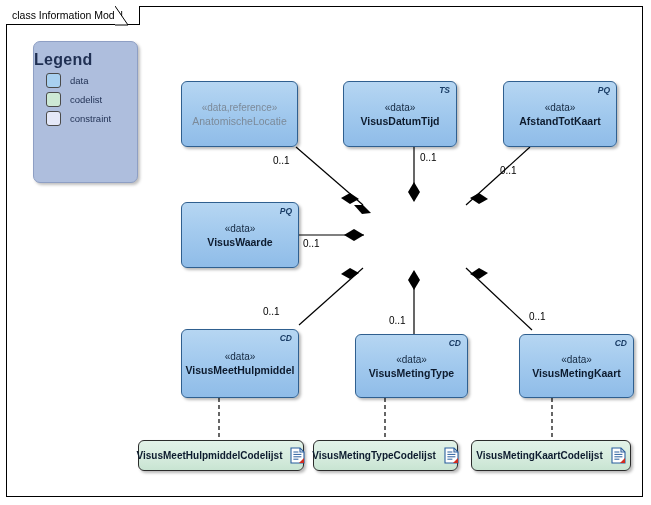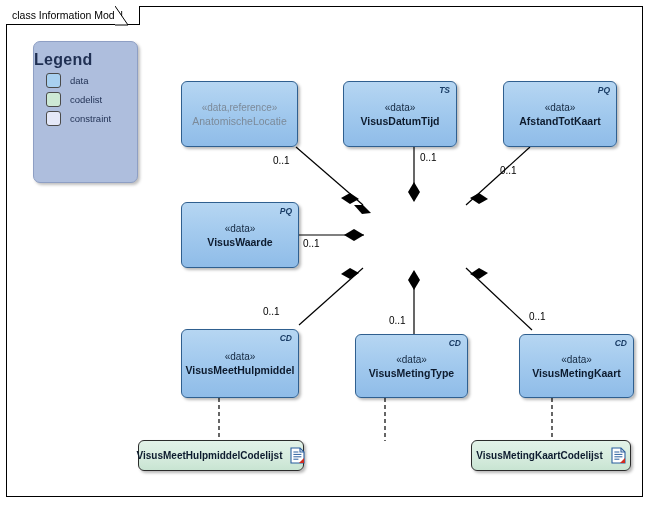--- a/index.html
+++ b/index.html
@@ -300,20 +300,32 @@
       <path d="M1 1 H10 L14 5 V16 H1 Z" fill="#ffffff" stroke="#2b5f9e" stroke-width="1.1"></path>
       <path d="M10 1 V5 H14" fill="none" stroke="#2b5f9e" stroke-width="1.1"></path>
       <line x1="3.4" y1="5" x2="8.4" y2="5" stroke="#2b5f9e" stroke-width="1"></line>
       <line x1="3.4" y1="7.4" x2="11.4" y2="7.4" stroke="#2b5f9e" stroke-width="1"></line>
       <line x1="3.4" y1="9.8" x2="11.4" y2="9.8" stroke="#2b5f9e" stroke-width="1"></line>
       <line x1="3.4" y1="12.2" x2="8.4" y2="12.2" stroke="#2b5f9e" stroke-width="1"></line>
       <path d="M9 16 L14 16 L14 11 Z" fill="#d02b1f"></path>
     </svg>
   </div>
 
+  <div class="codelist" style="left:313px; top:440px; width:145px; height:31px;">
+    <span class="cl-name">VisusMetingTypeCodelijst</span>
+    <svg class="doc-icon" width="15" height="17" viewBox="0 0 15 17">
+      <path d="M1 1 H10 L14 5 V16 H1 Z" fill="#ffffff" stroke="#2b5f9e" stroke-width="1.1"></path>
+      <path d="M10 1 V5 H14" fill="none" stroke="#2b5f9e" stroke-width="1.1"></path>
+      <line x1="3.4" y1="5" x2="8.4" y2="5" stroke="#2b5f9e" stroke-width="1"></line>
+      <line x1="3.4" y1="7.4" x2="11.4" y2="7.4" stroke="#2b5f9e" stroke-width="1"></line>
+      <line x1="3.4" y1="9.8" x2="11.4" y2="9.8" stroke="#2b5f9e" stroke-width="1"></line>
+      <line x1="3.4" y1="12.2" x2="8.4" y2="12.2" stroke="#2b5f9e" stroke-width="1"></line>
+      <path d="M9 16 L14 16 L14 11 Z" fill="#d02b1f"></path>
+    </svg>
+  </div>
 
   <div class="codelist" style="left:471px; top:440px; width:160px; height:31px;">
     <span class="cl-name">VisusMetingKaartCodelijst</span>
     <svg class="doc-icon" width="15" height="17" viewBox="0 0 15 17">
       <path d="M1 1 H10 L14 5 V16 H1 Z" fill="#ffffff" stroke="#2b5f9e" stroke-width="1.1"></path>
       <path d="M10 1 V5 H14" fill="none" stroke="#2b5f9e" stroke-width="1.1"></path>
       <line x1="3.4" y1="5" x2="8.4" y2="5" stroke="#2b5f9e" stroke-width="1"></line>
       <line x1="3.4" y1="7.4" x2="11.4" y2="7.4" stroke="#2b5f9e" stroke-width="1"></line>
       <line x1="3.4" y1="9.8" x2="11.4" y2="9.8" stroke="#2b5f9e" stroke-width="1"></line>
       <line x1="3.4" y1="12.2" x2="8.4" y2="12.2" stroke="#2b5f9e" stroke-width="1"></line>

